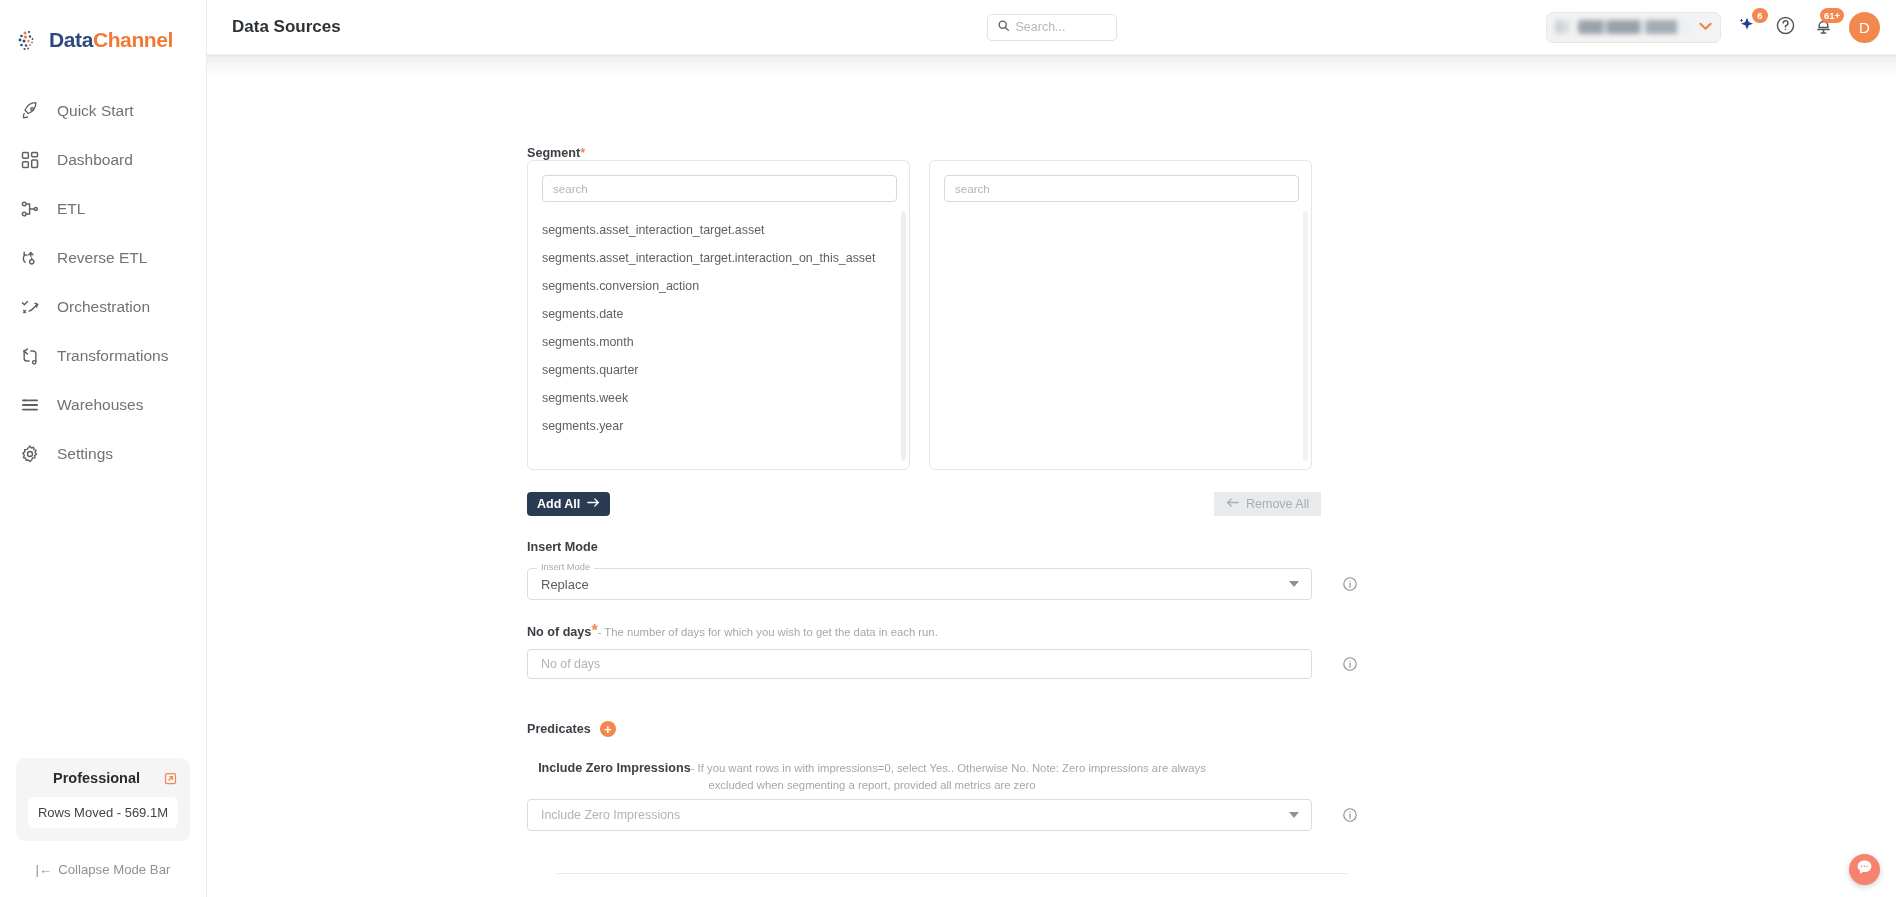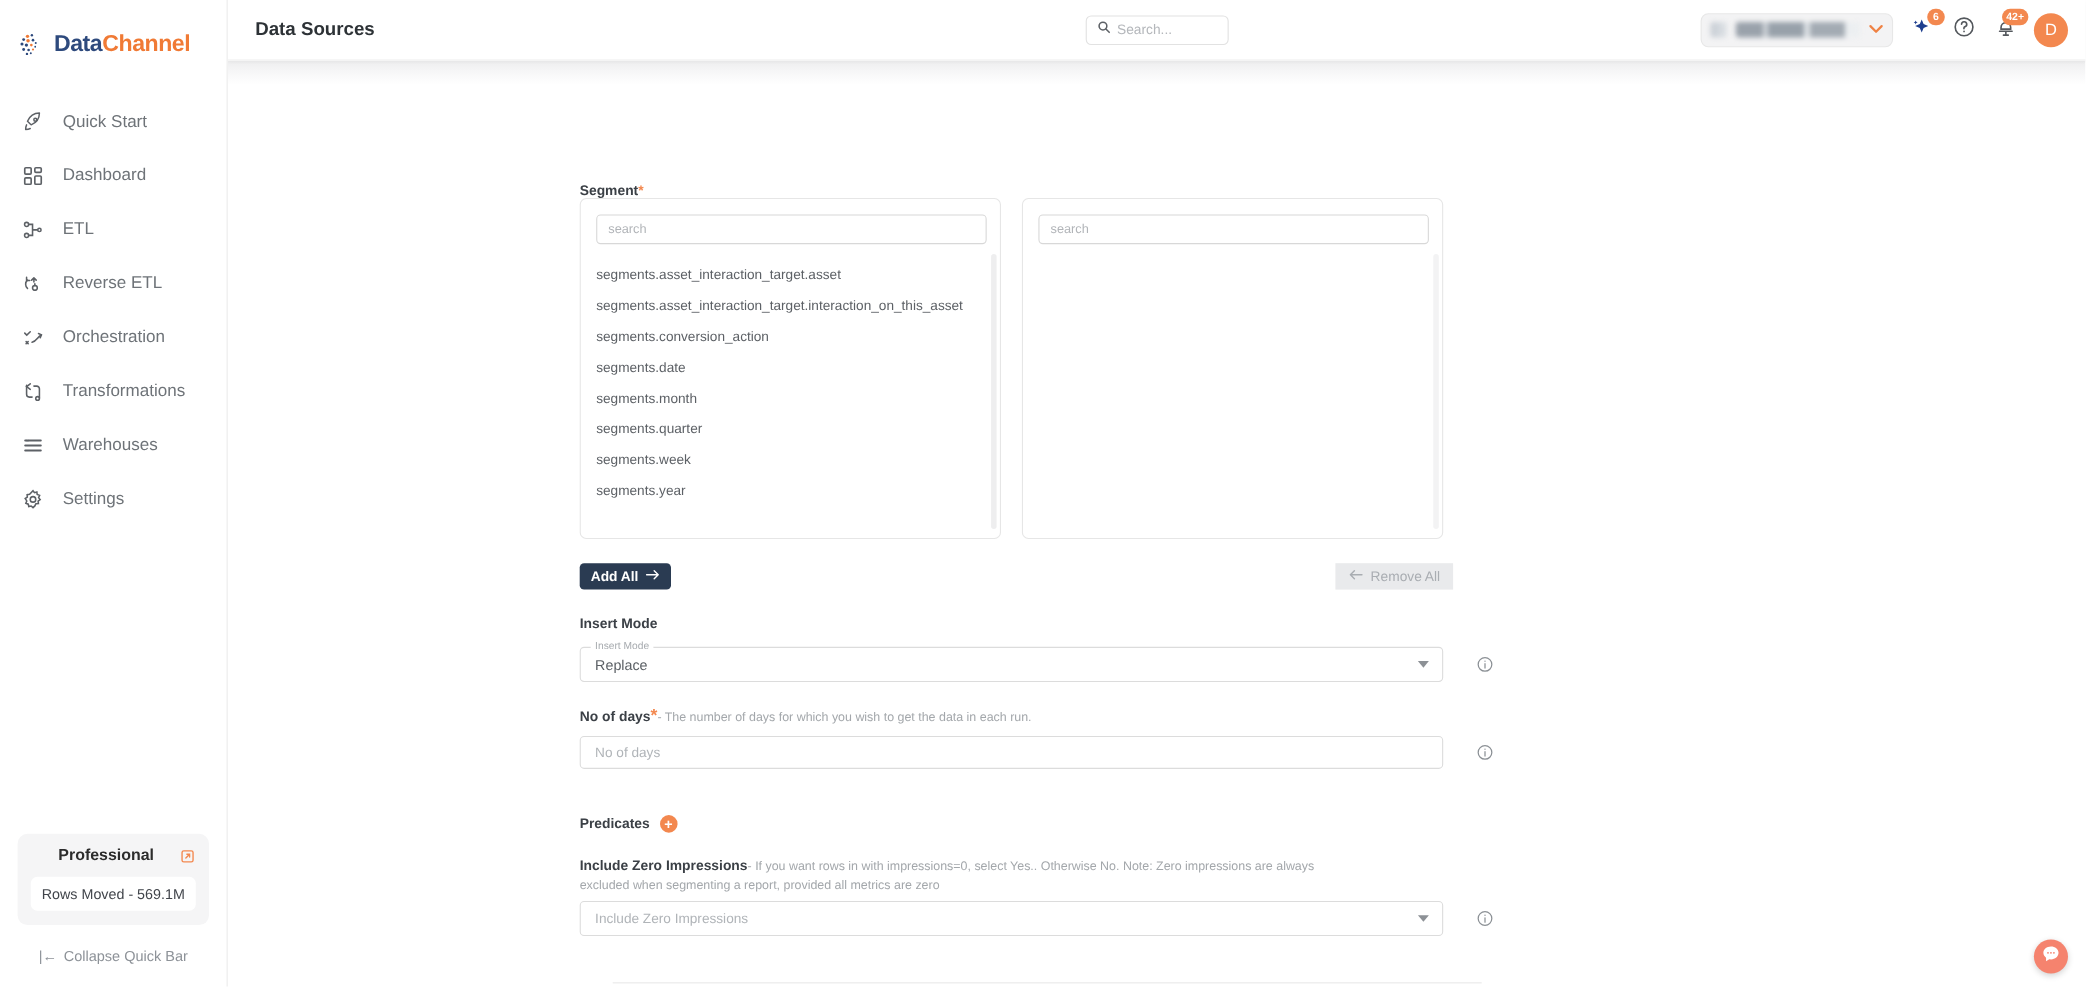--- a/index.html
+++ b/index.html
@@ -108,21 +108,21 @@
     justify-content: center; cursor: pointer;
   }
 
   
   #content { flex: 1 1 auto; position: relative; background: #ffffff; overflow: hidden; }
   .content-shade {
     position: absolute; top: 0; left: 0; right: 0; height: 22px;
     background: linear-gradient(180deg, #ededee 0%, #f6f6f7 45%, #ffffff 100%);
     pointer-events: none;
   }
-  .form-wrap { position: absolute; left: 0; top: 0; right: 0; bottom: 0; margin-top: 20px; }
+  .form-wrap { position: absolute; left: 0; top: 0; right: 0; bottom: 0; }
 
   .lbl { font-size: 12.6px; font-weight: 700; color: #3b4046; }
   .req { color: #f3884f; font-weight: 700; }
   .hint { font-size: 11.3px; color: #a3a7ab; font-weight: 400; }
 
   .abs { position: absolute; }
 
   
   .dual-panel {
     border: 1px solid #e6e6e6; border-radius: 6px; background: #fff;
@@ -332,21 +332,21 @@
           <rect x="4" y="4" width="16" height="16" rx="2.5"></rect>
           <path d="M9.5 14.5l5.5-5.5M11 9h4v4"></path>
         </svg>
       </span>
     </div>
     <div class="plan-rows">Rows Moved - 569.1M</div>
   </div>
 
   <div class="collapse">
     <span>|←</span>
-    <span>Collapse Quick Bar</span>
+    <span>Collapse Mode Bar</span>
   </div>
 </div>
 
 <div id="right">
 
   <div id="topbar">
     <div class="page-title">Data Sources</div>
 
     <div class="topsearch">
       <span>
@@ -390,21 +390,21 @@
         </span>
       </div>
 
       <div class="ico-btn">
         <span>
           <svg width="21" height="21" viewBox="0 0 24 24" fill="none" stroke="#54585d" stroke-width="1.7" stroke-linecap="round">
             <path d="M7 12.5a5 5 0 0 1 10 0v1.8H7z"></path>
             <path d="M5.5 16.5h13M12 16.5v3.5M9.5 20.5h5"></path>
           </svg>
         </span>
-        <span class="badge">42+</span>
+        <span class="badge">61+</span>
       </div>
 
       <div class="avatar">D</div>
     </div>
   </div>
 
   <div id="content">
     <div class="content-shade"></div>
 
     <div class="form-wrap">
@@ -484,21 +484,21 @@
             <path d="M12 11v6" stroke-linecap="round"></path>
           <circle cx="12" cy="7.6" r="0.95" fill="#8b9095" stroke="none"></circle>
         </svg>
       </span>
 
       <div class="abs" style="left:320px; top:666px; display:flex; align-items:center; gap:9px;">
         <span class="lbl">Predicates</span>
         <span class="plus-btn">+</span>
       </div>
 
-      <div class="abs" style="left:320px; top:704px; width:690px; line-height:16px;">
+      <div class="abs" style="left:320px; top:704px; width:690px; line-height:16px;text-align:center;">
         <span class="lbl">Include Zero Impressions</span><span class="hint">- If you want rows in with impressions=0, select Yes.. Otherwise No. Note: Zero impressions are always excluded when segmenting a report, provided all metrics are zero</span>
       </div>
 
       <div class="ofield" style="left:320px; top:744px; width:785px;">
         <span class="val ph">Include Zero Impressions</span>
         <span class="caret"></span>
       </div>
       <span class="info-ico" style="left:1135px; top:752px;">
         <svg width="16" height="16" viewBox="0 0 24 24" fill="none" stroke="#8b9095" stroke-width="1.7">
           <circle cx="12" cy="12" r="9.3"></circle>

